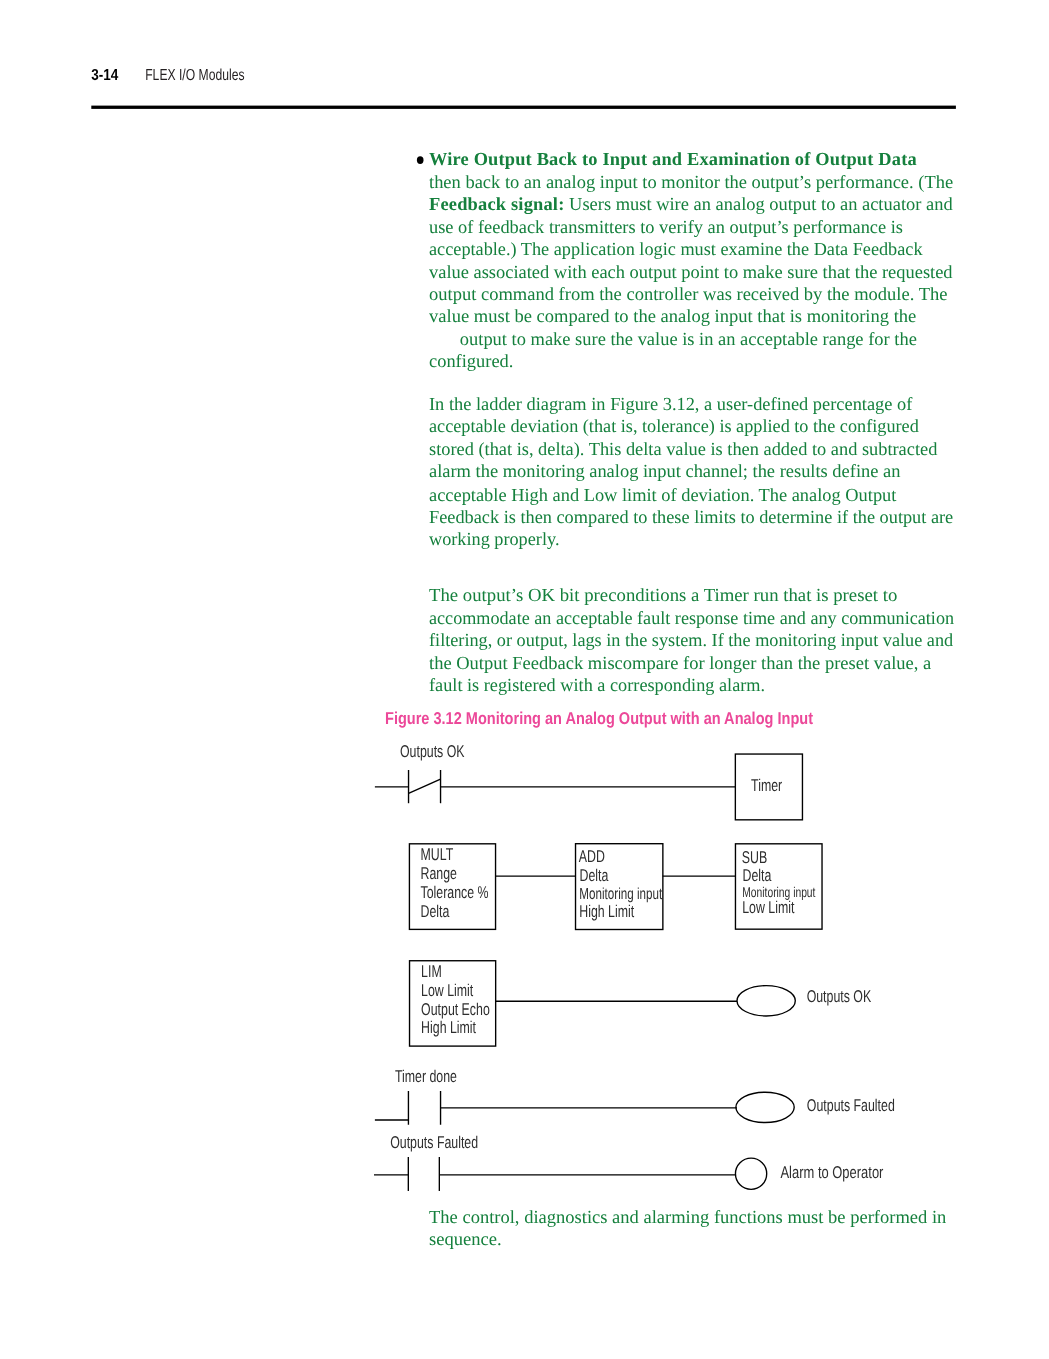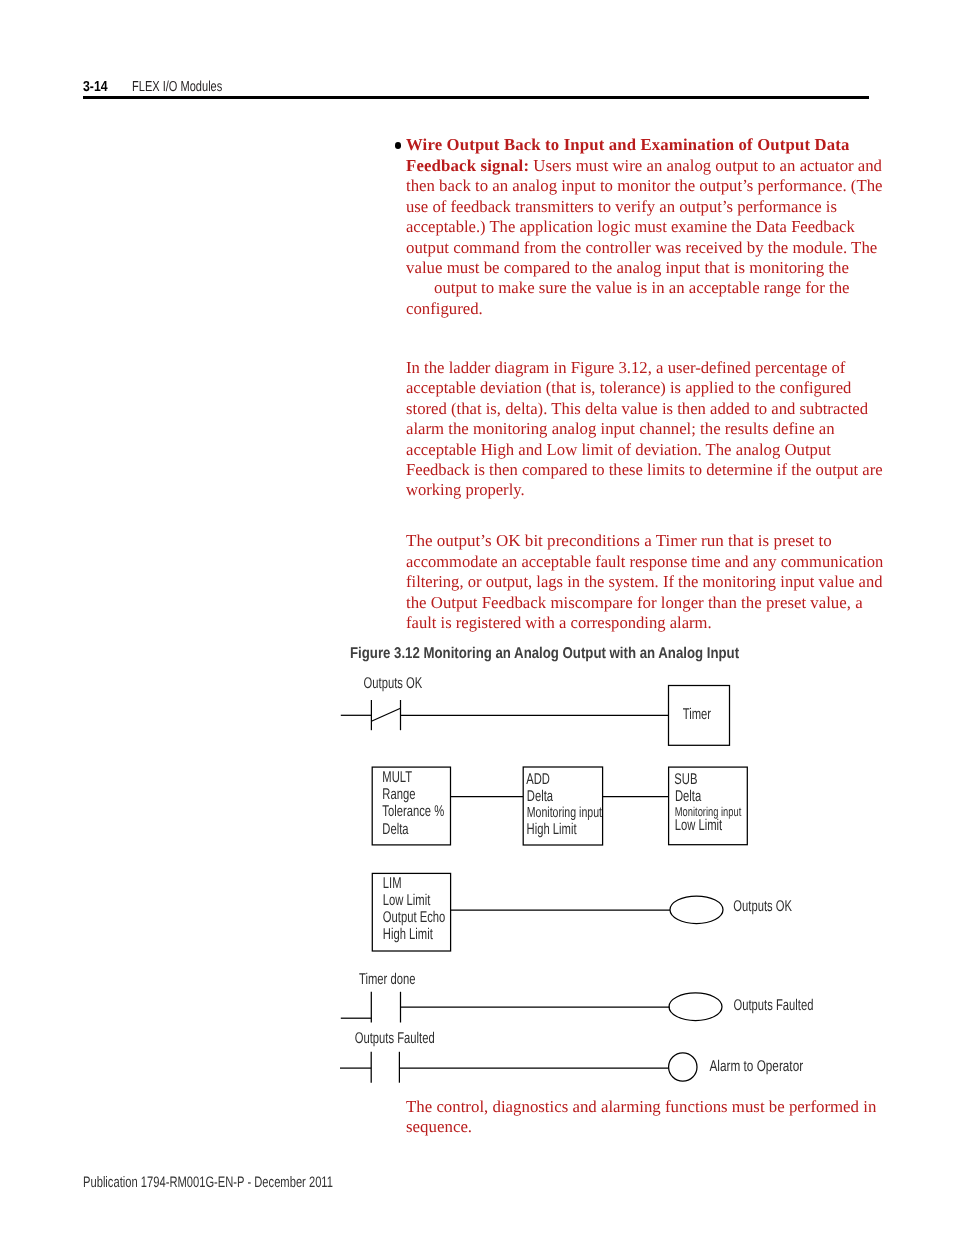--- a/index.html
+++ b/index.html
@@ -9,57 +9,57 @@
     background:#ffffff;
     font-family:"Liberation Serif", serif;
     -webkit-font-smoothing:antialiased;
     text-rendering:geometricPrecision;
     overflow:hidden;
   }
   * { -webkit-font-smoothing:antialiased; }
   .page { position:relative; width:954px; height:1235px; will-change:transform; }
 
   
-  .hdr { position:absolute; left:83px; top:79px; width:786px; height:20px; }
+  .hdr { position:absolute; left:83px; top:61px; width:786px; height:20px; }
   .cond { display:inline-block; transform-origin:0 0; transform:scaleX(0.762); }
   .condf { display:inline-block; transform-origin:0 0; transform:scaleX(0.849); }
   .hdr-folio {
     position:absolute; left:0px; top:0px;
     font-family:"Liberation Sans", sans-serif;
     font-weight:bold; font-size:14.5px; color:#000;
     letter-spacing:0px;
   }
   .hdr-title {
     position:absolute; left:49px; top:0px;
     font-family:"Liberation Sans", sans-serif;
     font-weight:normal; font-size:14.5px; color:#231f20;
   }
   .hdr-rule { position:absolute; left:83px; top:96px; width:786px; height:3px; background:#000; }
 
   
   .col { position:absolute; left:390px; top:0; width:486px; }
   p.body {
-    position:absolute; left:16px; margin:0;
+    position:absolute; left:0; margin:0;
     font-family:"Liberation Serif", serif;
     font-size:16.78px; line-height:20.45px;
-    color:#b91c1c; text-align:right; white-space:nowrap;
+    color:#15803d; text-align:right; white-space:nowrap;
   }
   p.body .ln { display:block; width:max-content; }
   .bullet {
     position:absolute; left:-11.3px; top:6.4px;
     width:6.3px; height:6.9px; border-radius:50%;
     background:#000; font-size:0;
   }
   b { font-weight:bold; letter-spacing:0.16px; }
 
   
   .fig-caption {
     position:absolute; left:349.6px; top:645.5px;
     font-family:"Liberation Sans", sans-serif;
-    font-weight:bold; font-size:15.6px; color:#404040;
+    font-weight:bold; font-size:15.6px; color:#ec4899;
     line-height:15.6px; white-space:nowrap;
   }
   .capcond { display:inline-block; transform-origin:0 0; transform:scaleX(0.848); }
 
   
   svg.diagram text {
     font-family:"Liberation Sans", sans-serif;
     fill:#2e2e2e;
     -webkit-font-smoothing:antialiased;
     text-rendering:geometricPrecision;
@@ -84,24 +84,25 @@
   <div class="hdr">
     <span class="hdr-folio condf">3-14</span>
     <span class="hdr-title cond">FLEX I/O Modules</span>
   </div>
   <div class="hdr-rule"></div>
 
   <div class="col">
     <p class="body" id="para1" style="top:135.3px">
       <span class="bullet">•</span>
     <span class="ln" style="transform-origin: 0px 0px; transform: scaleX(0.997);"><b>Wire Output Back to Input and Examination of Output Data</b></span>
+        <span class="ln" style="transform-origin: 0px 0px; transform: scaleX(1.0014);"><span>then back to an analog input to monitor the output’s performance. (The</span></span>
         <span class="ln" style="transform-origin: 0px 0px; transform: scaleX(0.9998);"><b>Feedback signal:</b><span> Users must wire an analog output to an actuator and</span></span>
-        <span class="ln" style="transform-origin: 0px 0px; transform: scaleX(1.0014);"><span>then back to an analog input to monitor the output’s performance. (The</span></span>
         <span class="ln" style="transform-origin: 0px 0px; transform: scaleX(0.9963);"><span>use of feedback transmitters to verify an output’s performance is</span></span>
         <span class="ln" style="transform-origin: 0px 0px; transform: scaleX(0.9892);"><span>acceptable.) The application logic must examine the Data Feedback</span></span>
+        <span class="ln" style="transform-origin: 0px 0px; transform: scaleX(0.9994);"><span>value associated with each output point to make sure that the requested</span></span>
         <span class="ln" style="transform-origin: 0px 0px; transform: scaleX(1.0039);"><span>output command from the controller was received by the module. The</span></span>
         <span class="ln" style="transform-origin: 0px 0px; transform: scaleX(1.0047);"><span>value must be compared to the analog input that is monitoring the</span></span>
         <span class="ln" style="transform-origin: 0px 0px; transform: scaleX(1.0006); margin-left: 28px;"><span>output to make sure the value is in an acceptable range for the</span></span>
         <span class="ln" style="transform-origin: 0px 0px; transform: scaleX(0.9989);"><span>configured.</span></span>
       </p>
     <p class="body" id="para2" style="top:357.7px">
         <span class="ln" style="transform-origin: 0px 0px; transform: scaleX(0.9964);">In the ladder diagram in Figure 3.12, a user-defined percentage of</span>
         <span class="ln" style="transform-origin: 0px 0px; transform: scaleX(0.9881);">acceptable deviation (that is, tolerance) is applied to the configured</span>
         <span class="ln" style="transform-origin: 0px 0px; transform: scaleX(0.9952);">stored (that is, delta). This delta value is then added to and subtracted</span>
         <span class="ln" style="transform-origin: 0px 0px; transform: scaleX(0.9995);">alarm the monitoring analog input channel; the results define an</span>
@@ -178,15 +179,14 @@
         <text x="0" y="0" font-size="15.5" transform="translate(382.8,922.4) scale(0.725,1)">Output Echo</text>
         <text x="0" y="0" font-size="15.5" transform="translate(382.8,939.3) scale(0.725,1)">High Limit</text>
         <text x="0" y="0" font-size="15.5" transform="translate(733.3,910.7) scale(0.725,1)">Outputs OK</text>
         <text x="0" y="0" font-size="15.5" transform="translate(359,983.9) scale(0.725,1)">Timer done</text>
         <text x="0" y="0" font-size="15.5" transform="translate(733.5,1009.9) scale(0.725,1)">Outputs Faulted</text>
         <text x="0" y="0" font-size="15.5" transform="translate(354.7,1043.2) scale(0.725,1)">Outputs Faulted</text>
         <text x="0" y="0" font-size="15.5" transform="translate(709.5,1070.6) scale(0.76,1)">Alarm to Operator</text>
       </g>
   </svg>
 
-  <div class="footer"><span>Publication 1794-RM001G-EN-P - December 2011</span></div>
 
 </div>
 
 </body></html>

